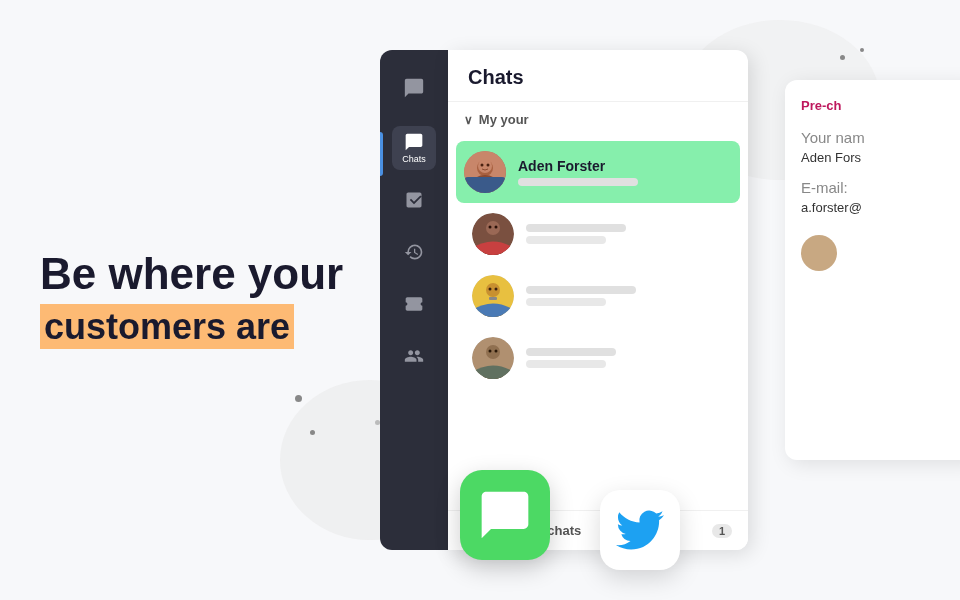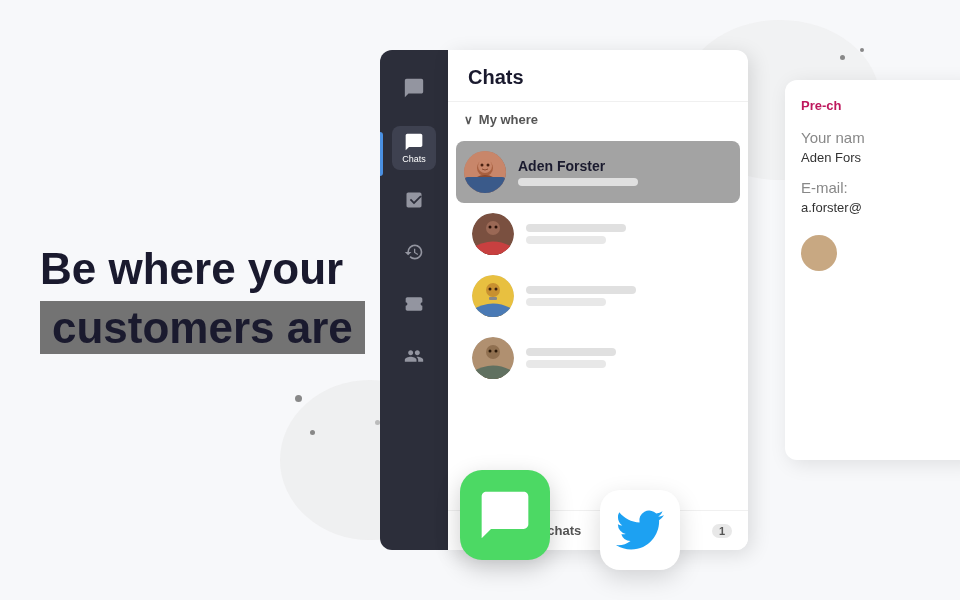--- a/index.html
+++ b/index.html
@@ -50,27 +50,27 @@
       flex-direction: column;
       justify-content: center;
     }
     .headline {
       font-size: 44px;
       font-weight: 800;
       color: #1a1a2e;
       line-height: 1.15;
     }
     .headline-highlight {
-      background: #737373;
+      background: #fdba74;
       color: #1a1a2e;
       display: inline;
-      font-size: 44px;
+      font-size: 36px;
       font-weight: 800;
       line-height: 1.3;
-      padding: 2px 12px;
+      padding: 2px 4px;
     }
 
     
     .right-section {
       position: absolute;
       right: 0;
       top: 0;
       width: 580px;
       height: 600px;
     }
@@ -163,21 +163,21 @@
     
     .chat-item {
       display: flex;
       align-items: center;
       padding: 10px 16px;
       gap: 12px;
       cursor: pointer;
       position: relative;
     }
     .chat-item.selected {
-      background: #a3a3a3;
+      background: #86efac;
       border-radius: 8px;
       margin: 0 8px;
       padding: 10px 8px;
     }
     .chat-item-avatar {
       width: 42px;
       height: 42px;
       border-radius: 50%;
       flex-shrink: 0;
       overflow: hidden;
@@ -394,21 +394,21 @@
   </div>
 
   <div class="chat-panel">
     <div class="chat-panel-header">
       <div class="chat-panel-title">Chats</div>
     </div>
 
     <div class="my-chats-section">
       <div class="section-toggle">
         <span style="font-size:12px;">∨</span>
-        <span>My where</span>
+        <span>My your</span>
       </div>
     </div>
 
     <div class="chat-item selected">
       <div class="chat-item-avatar avatar-1" style="background: radial-gradient(circle at 40% 35%, #d4a08a, #8b5540); overflow:hidden;">
 
         <svg width="42" height="42" viewBox="0 0 42 42">
           <circle cx="21" cy="21" r="21" fill="#c8866a"></circle>
           <circle cx="21" cy="17" r="8" fill="#a86040"></circle>
           <ellipse cx="21" cy="32" rx="12" ry="8" fill="#8b4a30"></ellipse>

